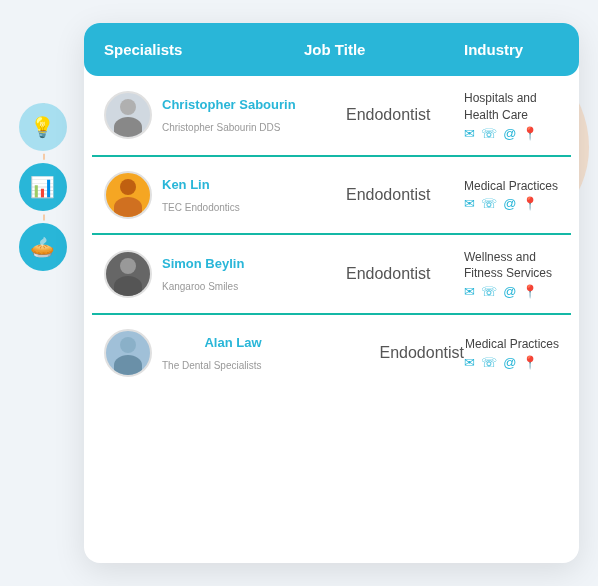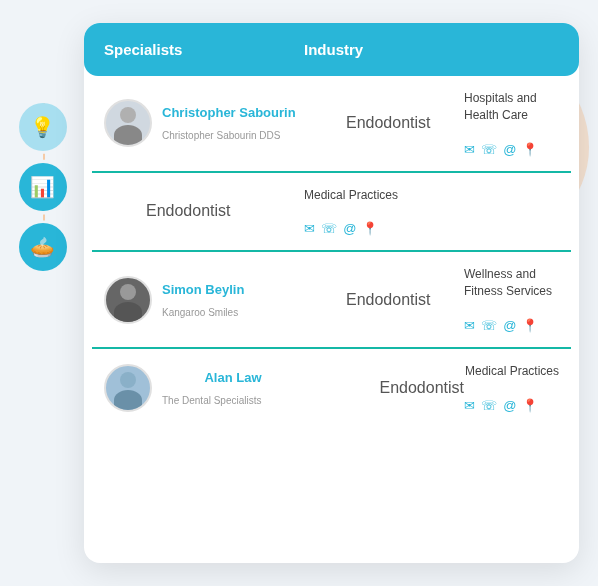--- a/index.html
+++ b/index.html
@@ -180,21 +180,21 @@
       color: #555;
       font-size: 16px;
       font-weight: 500;
       margin-left: 42px;
     }
 
     
     .industry-cell {
       display: flex;
       flex-direction: column;
-      gap: 16px;
+      gap: 0;
     }
 
     .industry-name {
       color: #444;
       font-size: 12px;
       line-height: 1.4;
     }
 
     .contact-icons {
       display: flex;
@@ -226,20 +226,21 @@
     </button>
     <button class="sidebar-icon-btn blue" title="Pie Chart">
       <span>🥧</span>
     </button>
   </div>
 
   <div class="table-card">
 
     <div class="table-header">
       <div>Specialists</div>
+      <div>Job Title</div>
       <div>Industry</div>
     </div>
 
     <div class="table-body">
 
       <div class="table-row">
         <div class="specialist-cell">
           <div class="avatar-photo" style="background: #d0d8e0;">
             <div class="person-silhouette">
               <div class="person-head" style="background:#b0b0b0;"></div>
@@ -257,20 +258,32 @@
           <div class="contact-icons">
             <span class="contact-icon">✉</span>
             <span class="contact-icon">☏</span>
             <span class="contact-icon">@</span>
             <span class="contact-icon">📍</span>
           </div>
         </div>
       </div>
 
       <div class="table-row">
+        <div class="specialist-cell">
+          <div class="avatar-photo" style="background: #f5a623;">
+            <div class="person-silhouette">
+              <div class="person-head" style="background:#c06010;"></div>
+              <div class="person-body" style="background:#d07020;"></div>
+            </div>
+          </div>
+          <div class="specialist-info">
+            <div class="name">Ken Lin</div>
+            <div class="company">TEC Endodontics</div>
+          </div>
+        </div>
         <div class="job-title-cell">Endodontist</div>
         <div class="industry-cell">
           <div class="industry-name">Medical Practices</div>
           <div class="contact-icons">
             <span class="contact-icon">✉</span>
             <span class="contact-icon">☏</span>
             <span class="contact-icon">@</span>
             <span class="contact-icon">📍</span>
           </div>
         </div>

